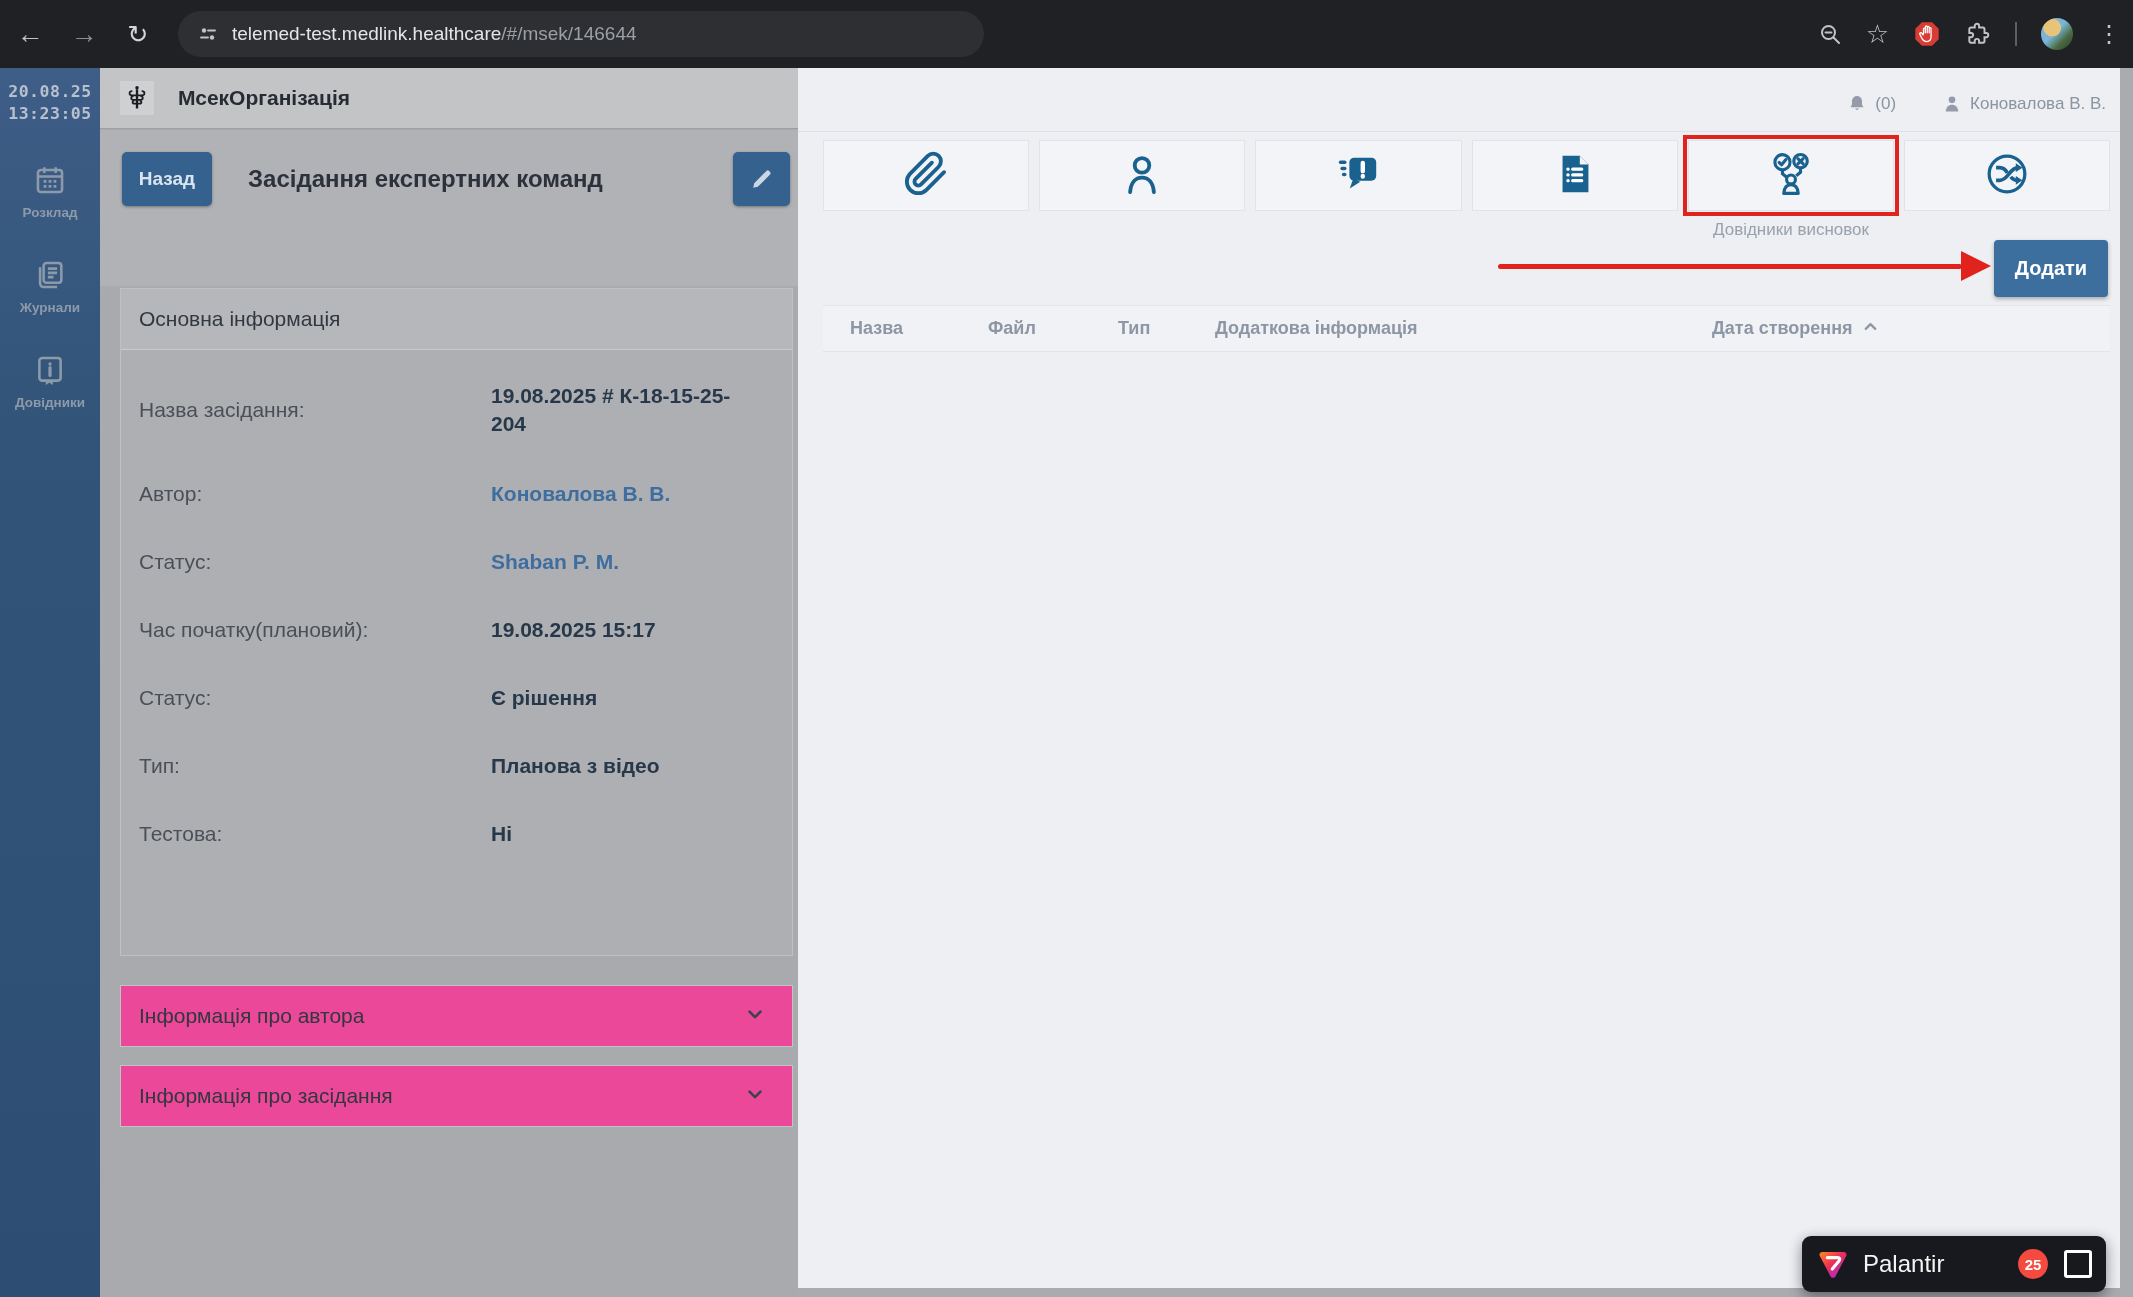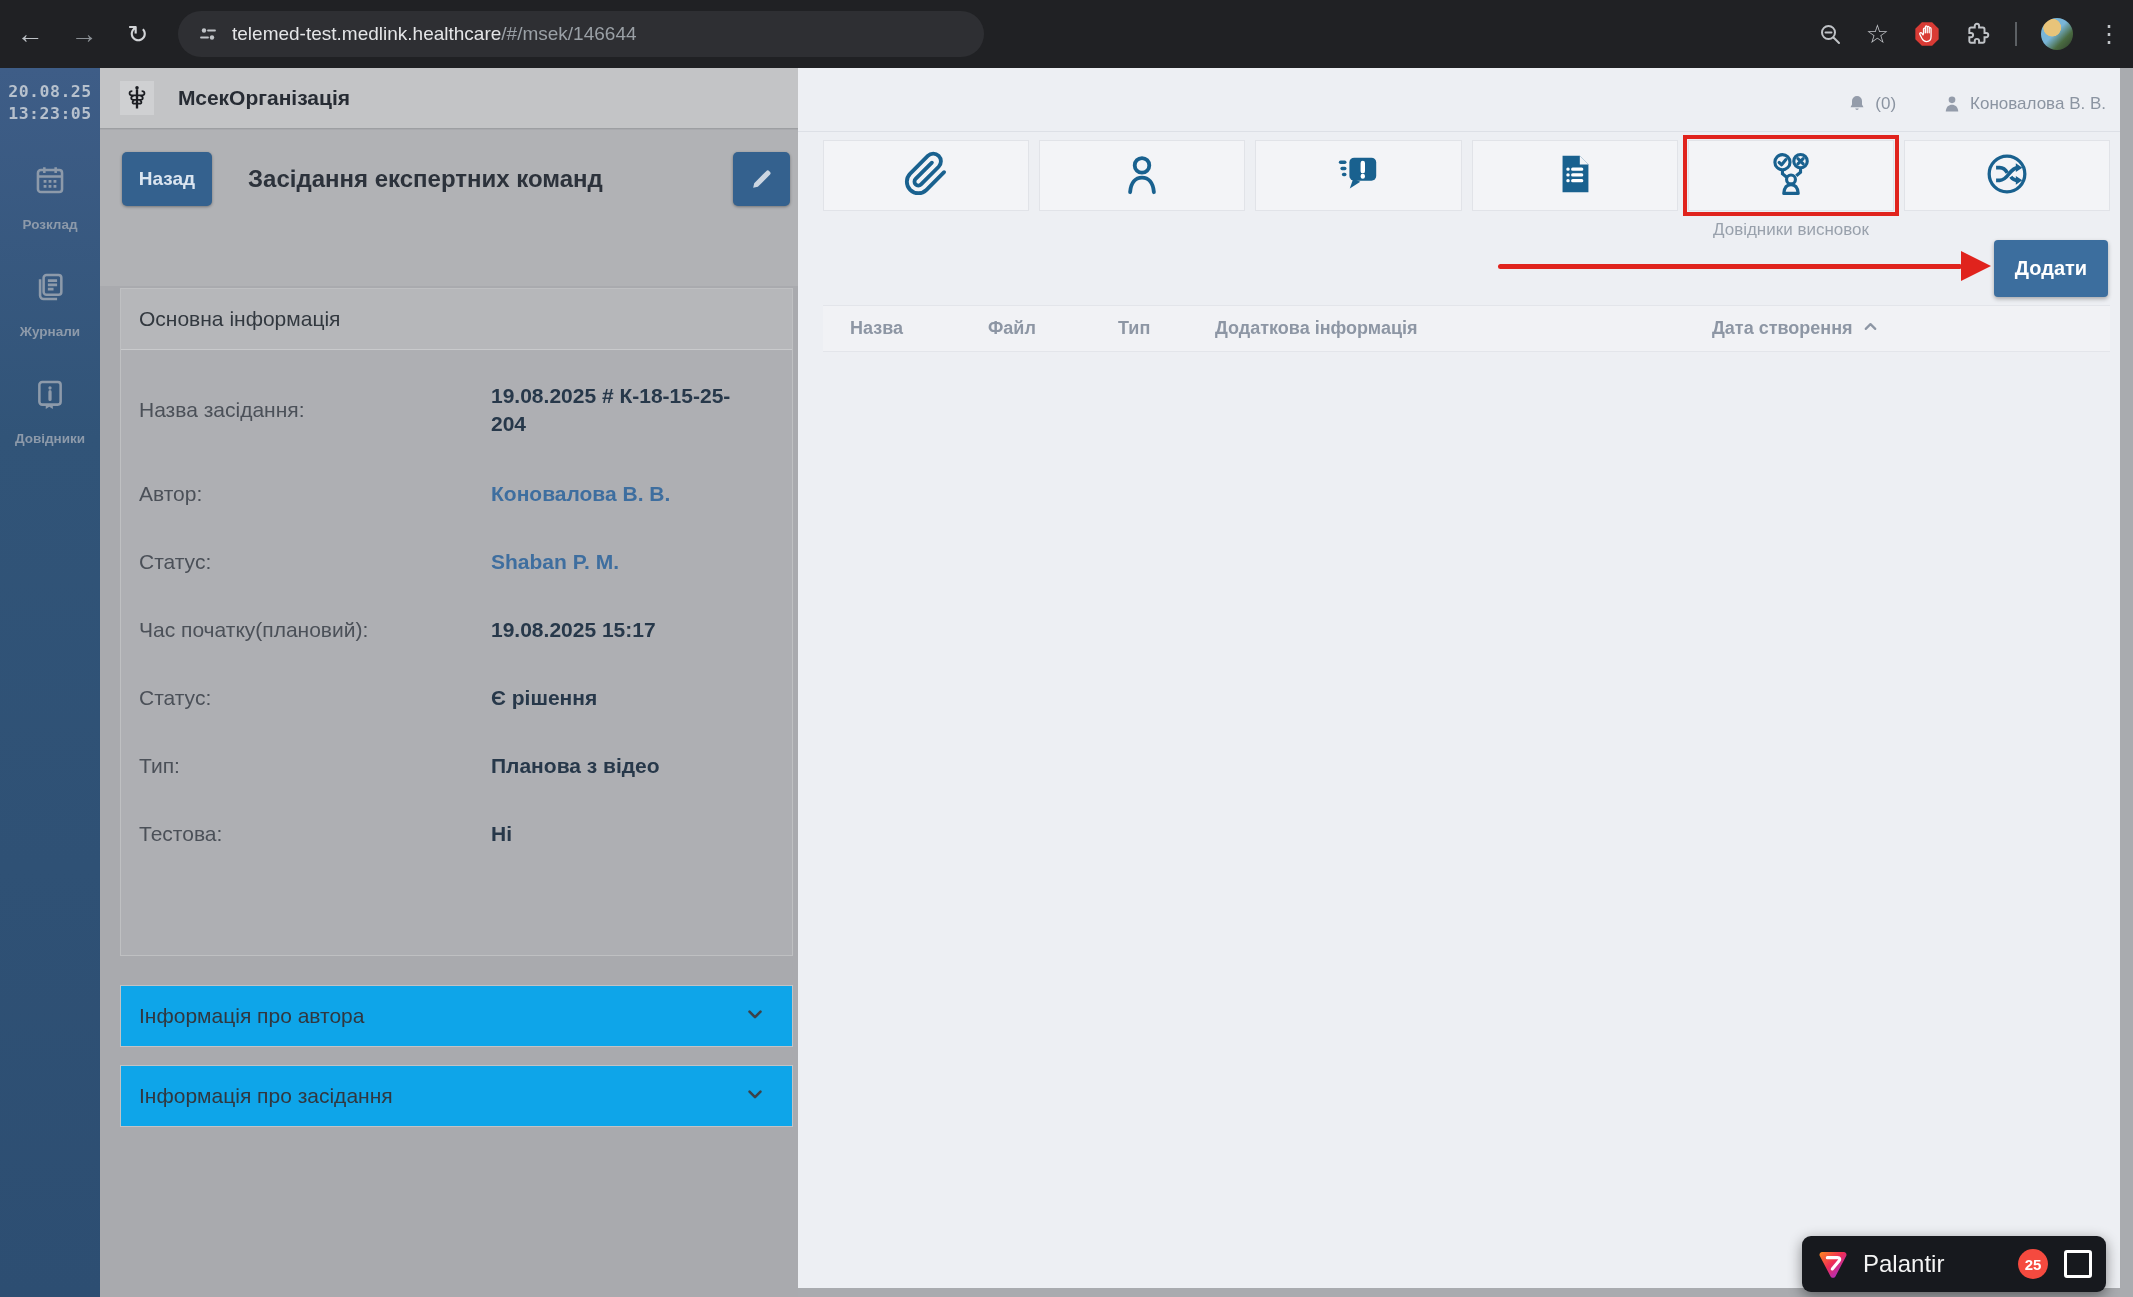--- a/index.html
+++ b/index.html
@@ -20,21 +20,21 @@
   .sep{width:2px;height:24px;background:#5c6064;}
   .avatar{width:32px;height:32px;border-radius:50%;background:
      radial-gradient(circle at 35% 30%,#e8c47a 0 28%,transparent 30%),
      linear-gradient(135deg,#79b5d8 0 45%,#4a6b41 70%,#2d3b2a);}
   .dots{color:#c0c3c7;font-size:24px;line-height:1;}
   
   .sidebar{position:absolute;left:0;top:68px;width:100px;height:1229px;
            background:linear-gradient(#3e5d87,#315478 30%,#2d4e72);}
   .clock{margin-top:13px;text-align:center;color:#b7c1cd;font-family:"DejaVu Sans Mono","Liberation Mono",monospace;
          font-weight:bold;font-size:16.5px;line-height:22px;letter-spacing:.5px;}
-  .sb-item{margin-top:38px;display:flex;flex-direction:column;align-items:center;gap:16px;color:#8d9aaa;cursor:pointer;}
+  .sb-item{margin-top:38px;display:flex;flex-direction:column;align-items:center;gap:4px;color:#8d9aaa;cursor:pointer;}
   .sb-item svg{width:34px;height:34px;}
   .sb-item .lbl{font-size:13.5px;font-weight:bold;}
   
   .lpanel{position:absolute;left:100px;top:68px;width:698px;height:1229px;background:#a9aaae;}
   .lp-top{position:absolute;left:0;top:62px;width:698px;height:156px;background:#b1b2b5;}
   .lp-head{position:absolute;left:0;top:0;width:698px;height:61px;background:#c3c4c6;border-bottom:1px solid #9d9fa2;
            display:flex;align-items:center;padding-left:20px;box-sizing:border-box;gap:24px;}
   .lp-head .cadu{width:34px;height:34px;background:#cfd0d2;display:flex;align-items:center;justify-content:center;}
   .lp-head .apptitle{font-size:21px;color:#272c34;font-weight:600;}
   .btn-blue{background:#34618e;color:#dbe5f0;border:none;border-radius:5px;
@@ -47,21 +47,21 @@
             font-size:24px;font-weight:600;color:#2c323b;}
   .card{position:absolute;left:20px;top:220px;width:673px;background:#aeafb3;border:1px solid #bfc0c2;box-sizing:border-box;}
   .card-h{height:60px;background:#b6b7ba;border-bottom:1px solid #c9cacc;display:flex;align-items:center;
           padding-left:18px;font-size:21px;color:#32383f;}
   .card-b{padding:12px 0 20px 18px;height:605px;box-sizing:border-box;}
   .field-row{display:flex;align-items:center;min-height:64px;margin-bottom:4px;}
   .field-row.tall{min-height:96px;}
   .f-label{width:352px;font-size:21px;color:#4b5058;}
   .f-value{width:262px;font-size:21px;font-weight:bold;color:#27384a;line-height:28px;}
   .f-value.link{color:#3e6e9f;cursor:pointer;}
-  .collapse-bar{position:absolute;left:20px;width:673px;height:62px;background:#0ea5e9;border:1px solid #c2c3c5;
+  .collapse-bar{position:absolute;left:20px;width:673px;height:62px;background:#ec4899;border:1px solid #c2c3c5;
                 box-sizing:border-box;display:flex;align-items:center;justify-content:space-between;
                 padding:0 26px 0 18px;cursor:pointer;}
   .collapse-bar .lbl{font-size:21px;color:#31373f;}
   .collapse-bar svg{width:22px;height:22px;color:#3c424a;}
   
   .rpanel{position:absolute;left:798px;top:68px;width:1322px;height:1220px;background:#edeff3;}
   .topline{position:absolute;left:0;top:63px;width:1322px;height:1px;background:#dde0e6;}
   .userrow{position:absolute;right:14px;top:22px;height:28px;display:flex;align-items:center;gap:10px;
            color:#8b94a1;font-size:17px;}
   .userrow svg{width:20px;height:20px;color:#949caa;}

